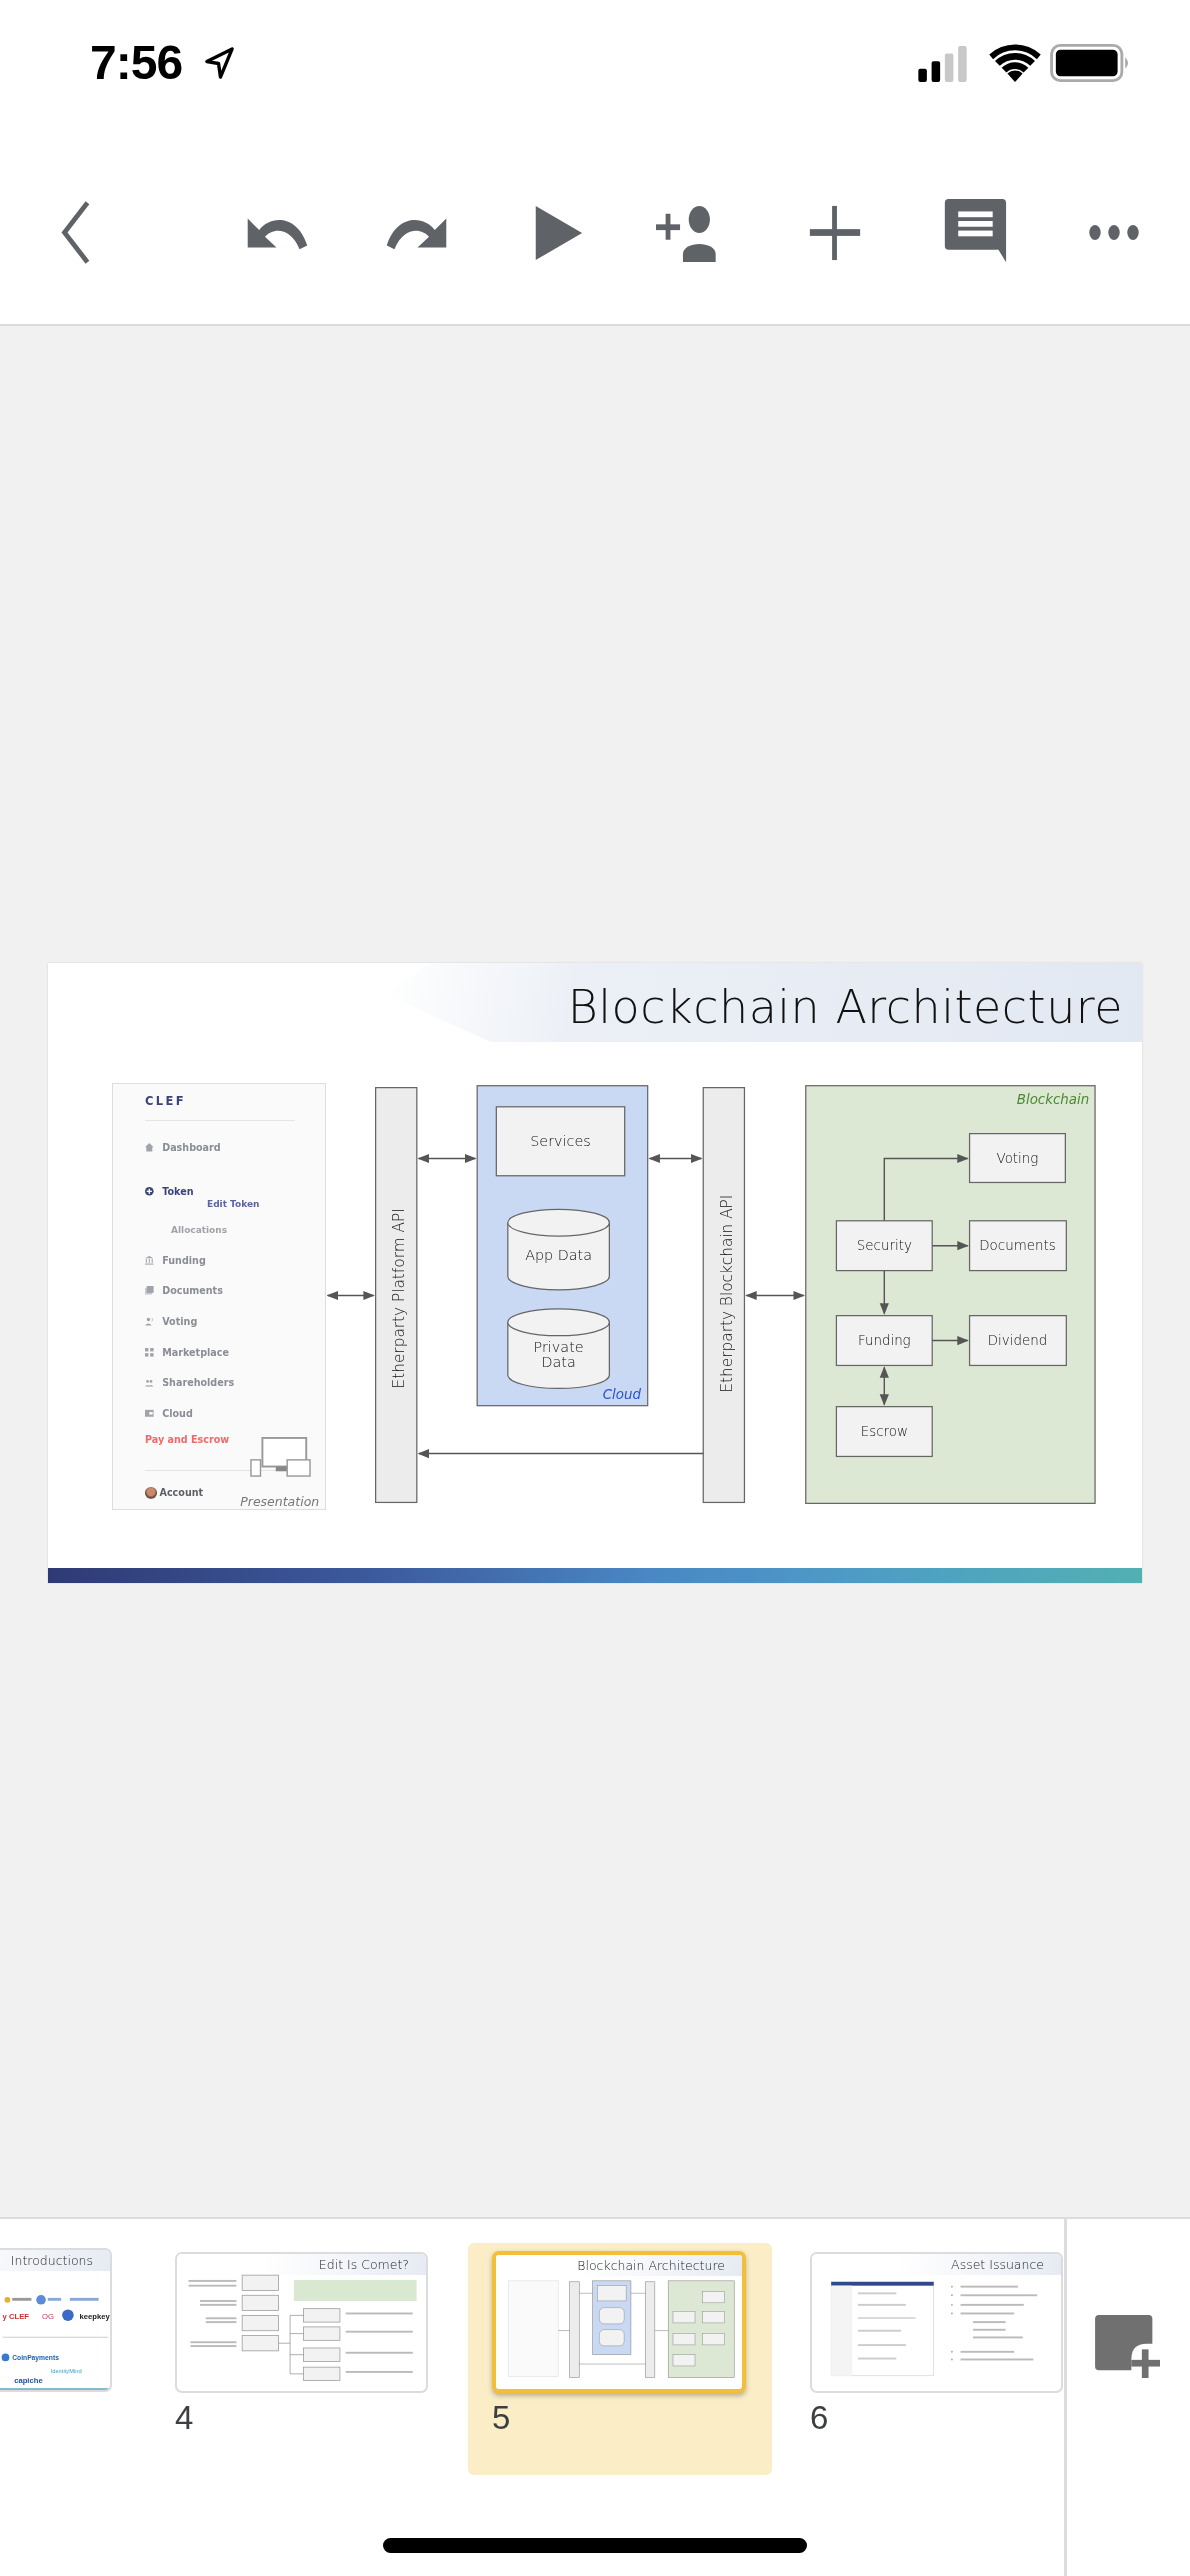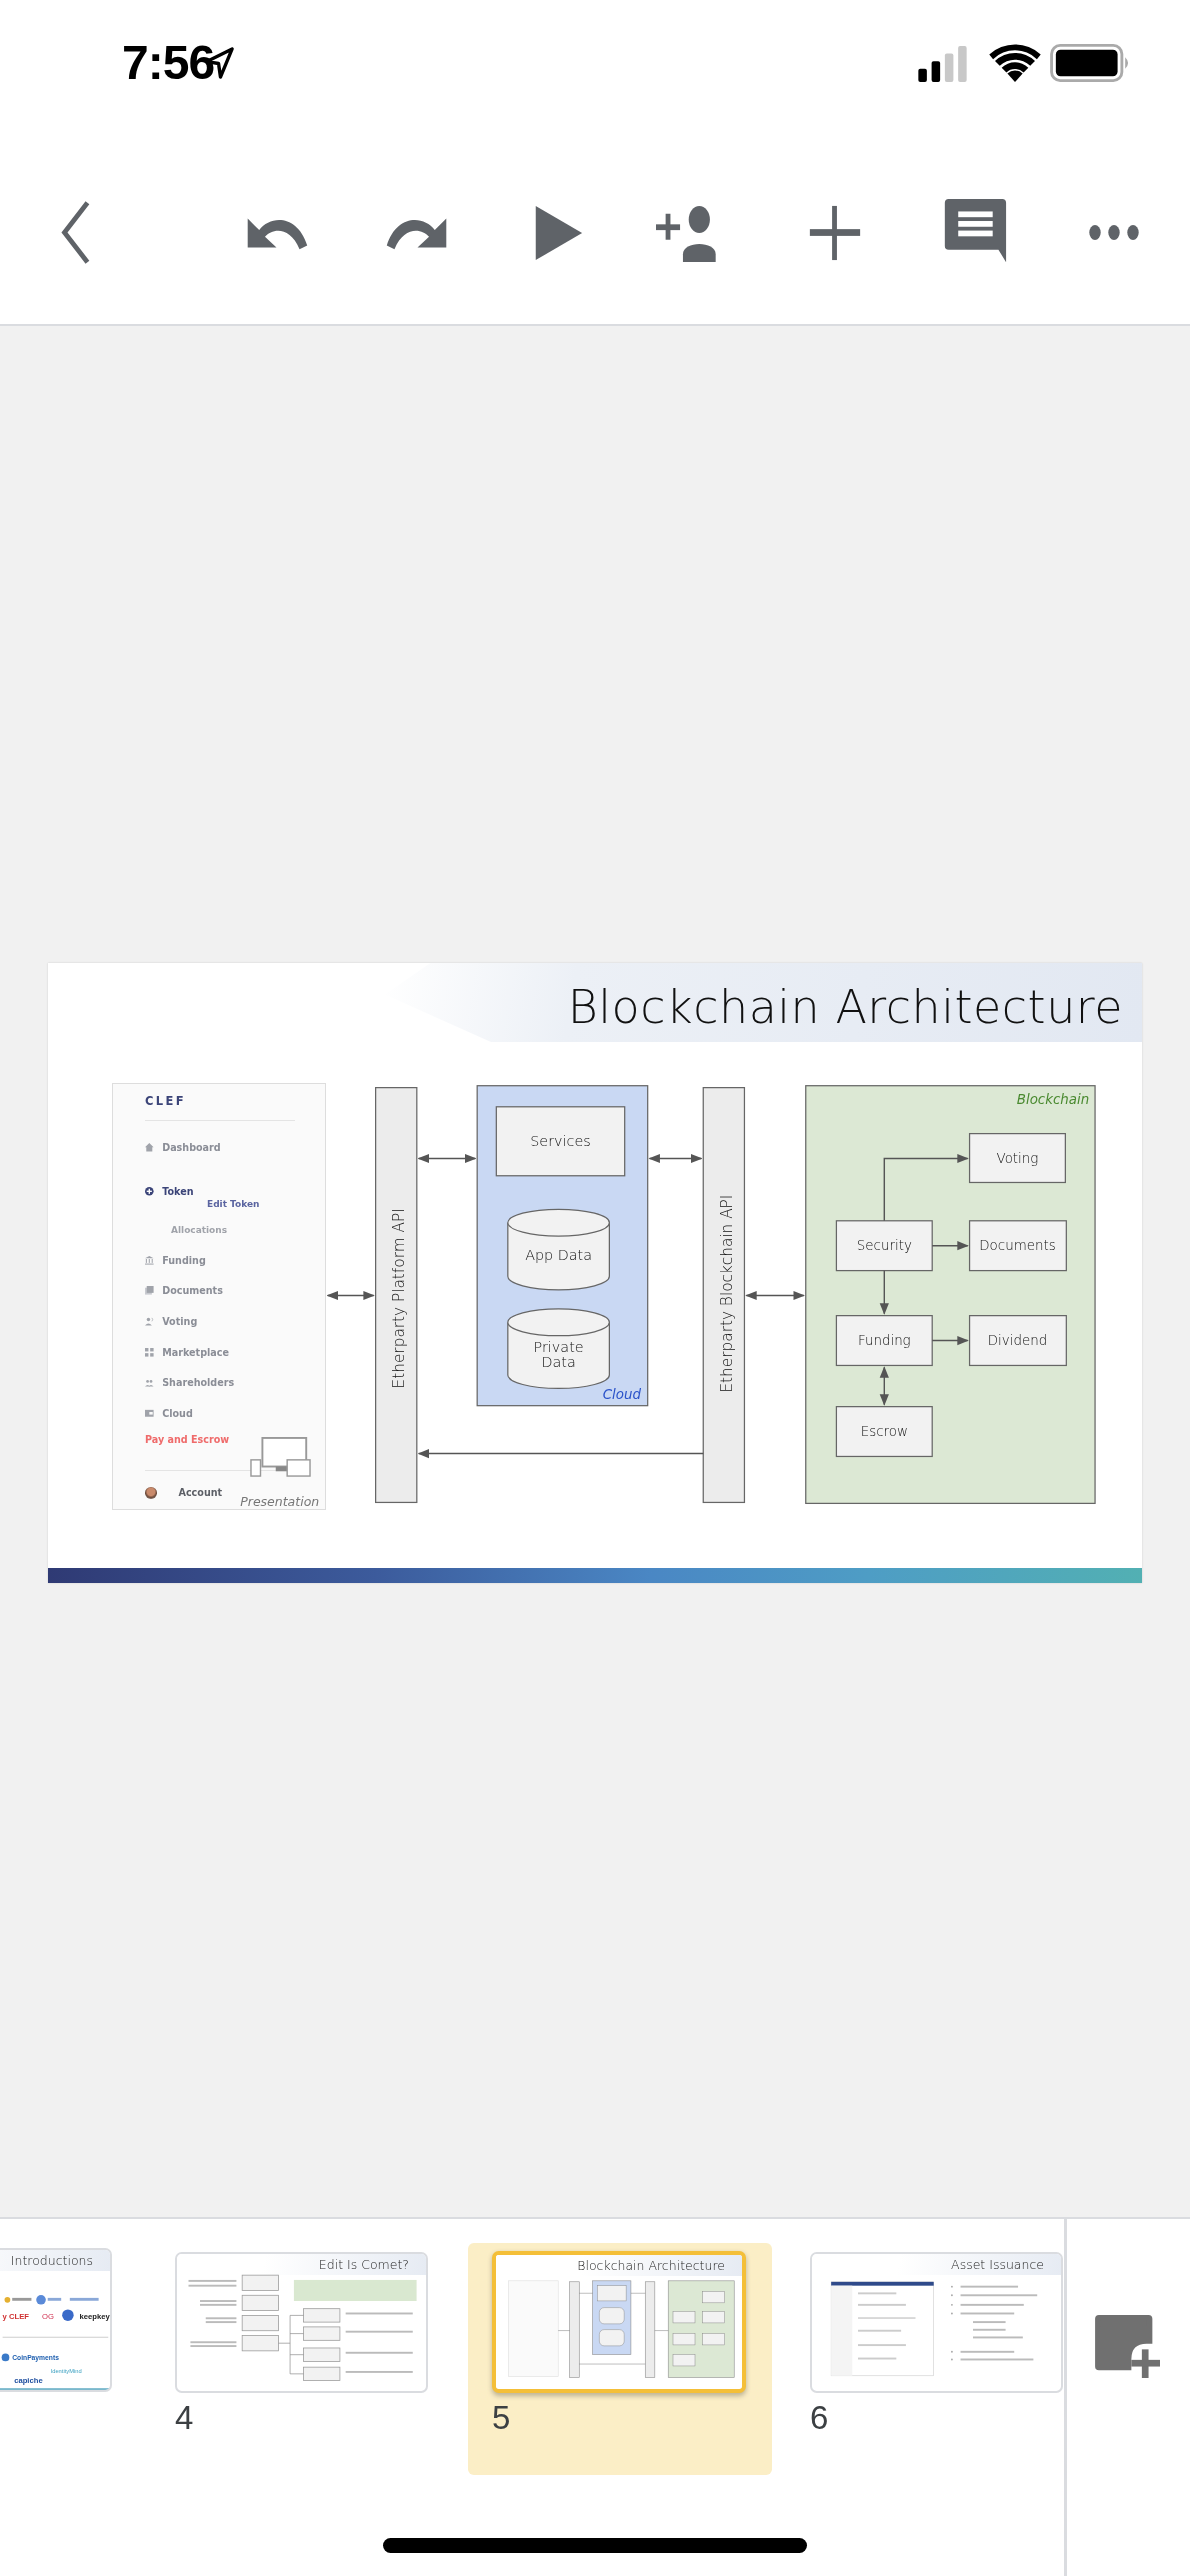--- a/index.html
+++ b/index.html
@@ -1,21 +1,21 @@
 <!DOCTYPE html>
 <html><head>
 <meta charset="utf-8">
 <style>
   * { box-sizing: border-box; margin: 0; padding: 0; }
   html, body { width: 1190px; height: 2576px; background: #f1f1f1; overflow: hidden; font-family: "Liberation Sans", sans-serif; }
   .screen { position: relative; width: 1190px; height: 2576px; background: #f1f1f1; }
 
   
   .statusbar { position: absolute; left: 0; top: 0; width: 1190px; height: 125px; background: #fff; }
-  .status-time { position: absolute; left: 90px; top: 35px; font-size: 48px; font-weight: 700; color: #000; letter-spacing: -1px; font-family: "Liberation Sans", sans-serif; margin-left: 32px; }
+  .status-time { position: absolute; left: 90px; top: 35px; font-size: 48px; font-weight: 700; color: #000; letter-spacing: -1px; font-family: "Liberation Sans", sans-serif; }
   .status-loc { position: absolute; left: 203px; top: 46px; width: 33px; height: 35px; }
   .status-signal { position: absolute; left: 918px; top: 46px; width: 67px; height: 36px; }
   .status-wifi { position: absolute; left: 989px; top: 42px; width: 52px; height: 40px; }
   .status-battery { position: absolute; left: 1050px; top: 44px; width: 82px; height: 38px; }
 
   
   .toolbar { position: absolute; left: 0; top: 125px; width: 1190px; height: 201px; background: #fff; border-bottom: 2.9px solid #dadce0; }
   .tb-btn { position: absolute; top: 69px; width: 77px; height: 77px; display: flex; align-items: center; justify-content: center; cursor: pointer; }
   .tb-btn svg { display: block; }
 
@@ -31,21 +31,21 @@
   
   .mock { position: absolute; left: 64px; top: 120px; width: 214px; height: 427px; background: #fafafa; border: 1px solid #ddd; font-family: "DejaVu Sans", sans-serif; }
   .mock-brand { position: absolute; left: 32px; top: 9.6px; font-size: 11.5px; font-weight: 700; letter-spacing: 2.4px; color: #3b4478; }
   .mock-divider { position: absolute; left: 32px; width: 150px; height: 1px; background: #e4e4e4; }
   .mock-item { position: absolute; left: 32px; font-size: 9.6px; font-weight: 700; color: #8a8d96; display: flex; align-items: center; gap: 8.6px; white-space: nowrap; }
   .mock-item .mi-icon { width: 8.6px; height: 8.6px; display: inline-block; }
   .mock-item.active { color: #3b4478; }
   .mock-sub { position: absolute; left: 58px; font-size: 9px; font-weight: 700; color: #a0a3aa; }
   .mock-sub.active { color: #5a64a0; padding-left: 36px; }
   .mock-pay { position: absolute; left: 32px; top: 350px; font-size: 9.6px; font-weight: 700; color: #ef6b6b; }
-  .mock-account { position: absolute; left: 32px; top: 403px; font-size: 9.6px; font-weight: 700; color: #5c5f66; display: flex; align-items: center; gap: 22px; }
+  .mock-account { position: absolute; left: 32px; top: 403px; font-size: 9.6px; font-weight: 700; color: #5c5f66; display: flex; align-items: center; gap: 3px; }
   .mock-avatar { width: 11.5px; height: 11.5px; border-radius: 50%; background: radial-gradient(circle at 50% 40%, #c98a6b 0 40%, #6b4a3a 60%, #bbb 100%); }
   .mock-caption { position: absolute; right: 5.8px; bottom: 0px; font-size: 12.5px; font-style: italic; color: #777; font-family: "DejaVu Sans", sans-serif; font-weight: 300; }
   .mock-devices { position: absolute; left: 136px; top: 353px; width: 63px; height: 40px; }
 
   
   .filmstrip { position: absolute; left: 0; top: 2217px; width: 1190px; height: 359px; background: #fff; border-top: 2.9px solid #dadce0; }
   .thumb { position: absolute; background: #fff; border: 2.9px solid #dadce0; border-radius: 6.7px; overflow: hidden; cursor: pointer; }
   .thumb-title { position: absolute; right: 17px; top: 2.9px; font-size: 12.5px; color: #222; font-family: "DejaVu Sans", sans-serif; font-weight: 300; white-space: nowrap; }
   .thumb-head { position: absolute; left: 0; right: 0; top: 0; height: 21px; background: linear-gradient(100deg,#fff 35%,#e6ebf3 100%); }
   .thumb-num { position: absolute; font-size: 33px; color: #3c4043; font-family: "Liberation Sans", sans-serif; }

